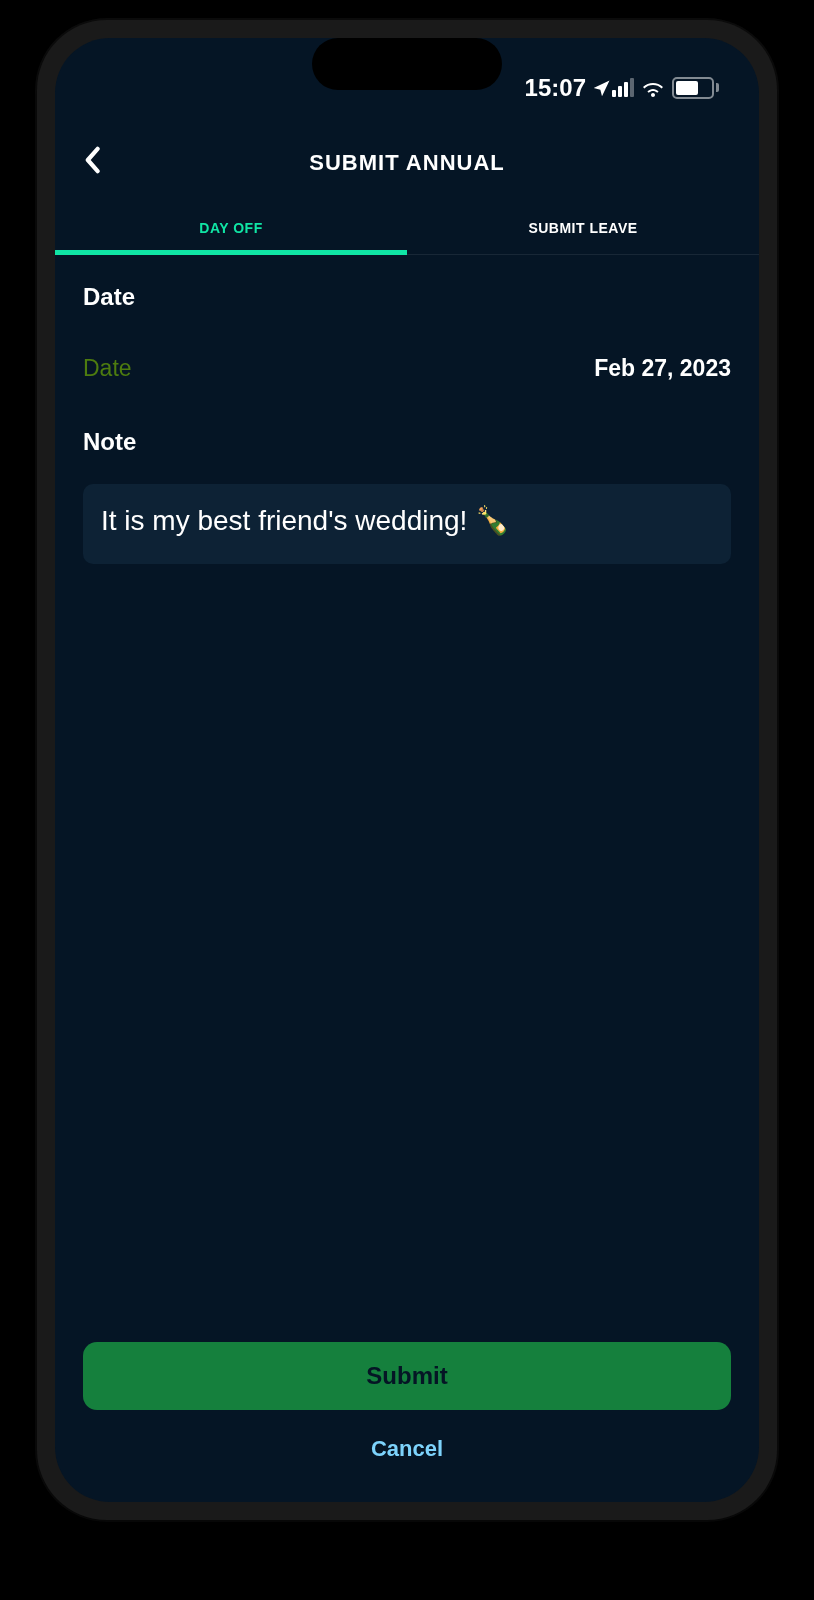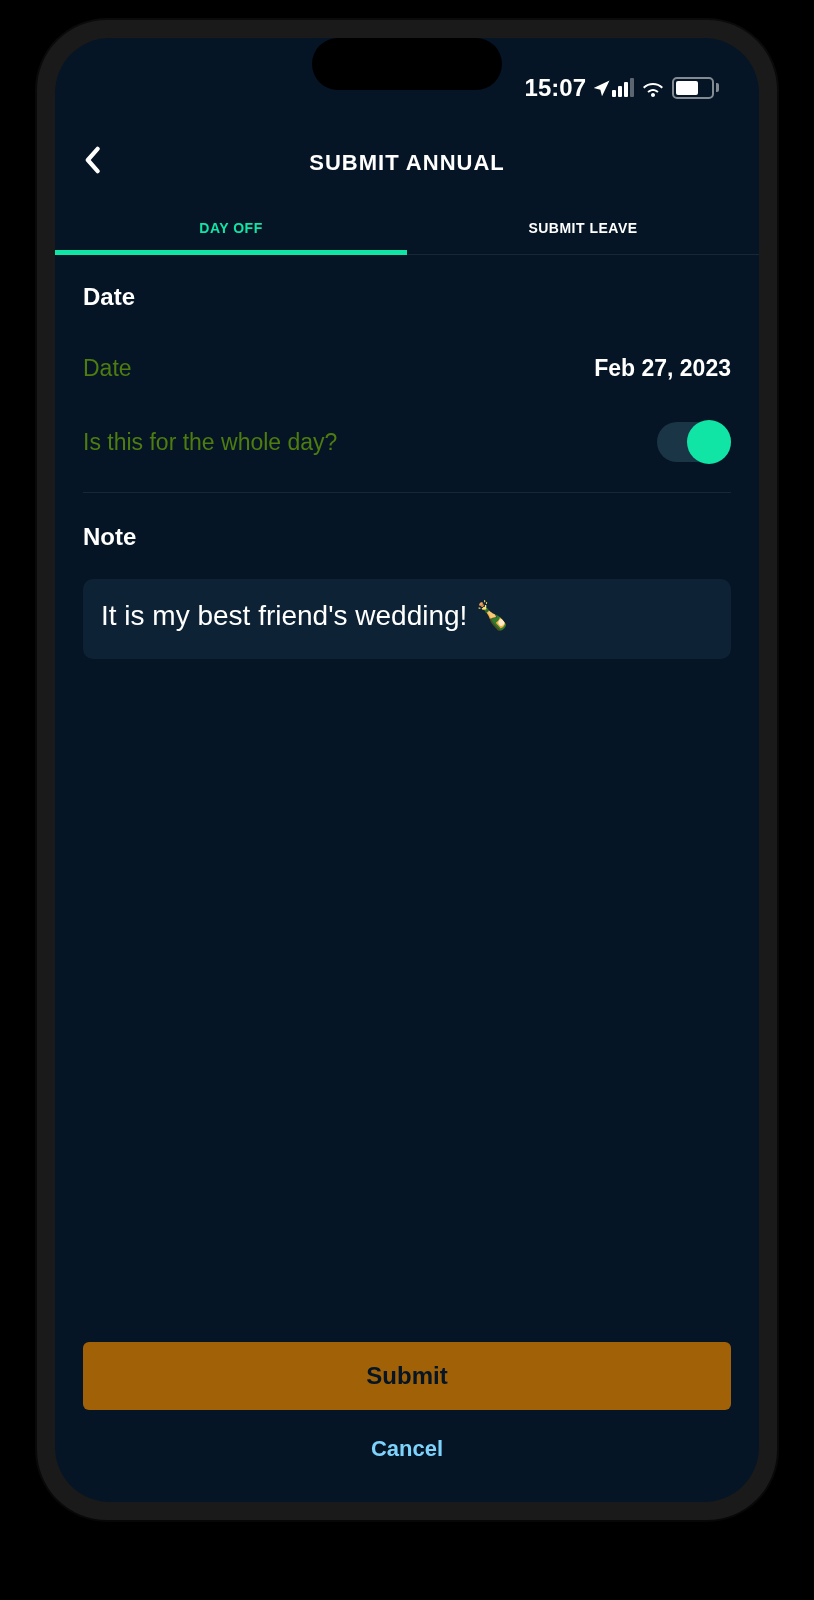--- a/index.html
+++ b/index.html
@@ -237,23 +237,23 @@
       color: #fff;
       font-size: 28px;
       font-weight: 500;
     }
     .footer {
       padding: 20px 28px 40px;
     }
     .submit-btn {
       width: 100%;
       height: 68px;
-      background: #a16207;
+      background: #15803d;
       border: none;
-      border-radius: 6px;
+      border-radius: 14px;
       color: #051525;
       font-size: 24px;
       font-weight: 700;
       cursor: pointer;
     }
     .cancel-btn {
       width: 100%;
       background: transparent;
       border: none;
       color: #7dd3fc;
@@ -316,26 +316,20 @@
     </div>
 
     <div class="content">
       <div class="section-label">Date</div>
 
       <div class="field-row">
         <span class="field-label">Date</span>
         <span class="field-value">Feb 27, 2023</span>
       </div>
 
-      <div class="toggle-row">
-        <span class="field-label">Is this for the whole day?</span>
-        <div class="toggle">
-          <div class="toggle-knob"></div>
-        </div>
-      </div>
 
       <div class="note-section">
         <div class="section-label">Note</div>
         <div class="note-box">
           <div class="note-text">It is my best friend's wedding! 🍾</div>
         </div>
       </div>
     </div>
 
     <div class="footer">

